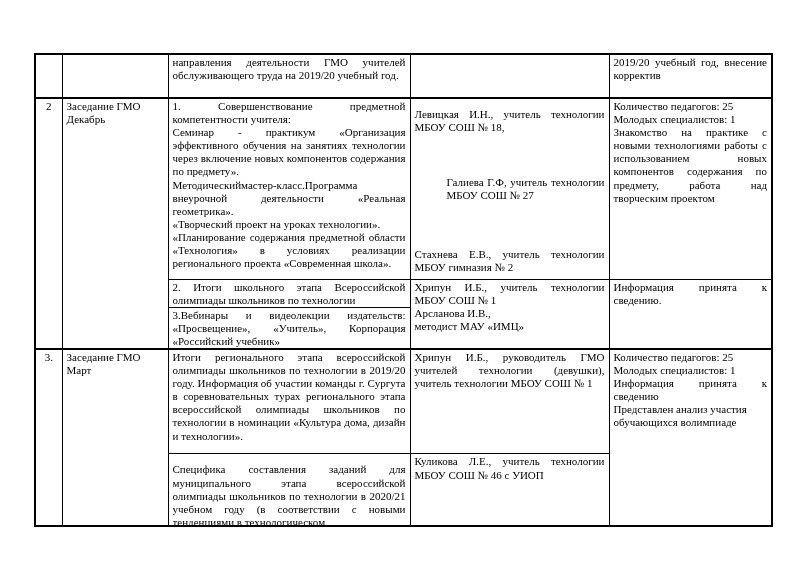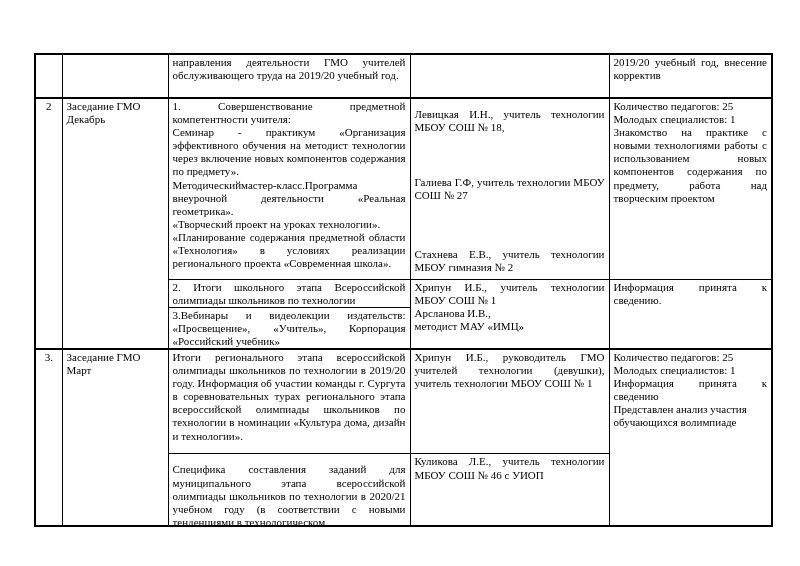--- a/index.html
+++ b/index.html
@@ -35,21 +35,21 @@
   tr.major-top td { border-top: 2px solid #000; }
   p {
     margin: 0;
     font-size: 11px;
     line-height: 13.1px;
     word-spacing: normal;
   }
   .just { text-align: justify; }
   .num-cell { text-align: center; }
   .gap-a { margin-top: 8px; }
-  .gap-b { margin-top: 42px; }
+  .gap-b { margin-top: 42px; margin-left: 32px; }
   .gap-c { margin-top: 46px; }
   .clip { height: 62px; overflow: hidden; margin-top: 8px; }
   col.c1 { width: 27px; }
   col.c2 { width: 106px; }
   col.c3 { width: 242px; }
   col.c4 { width: 199px; }
   col.c5 { width: 163px; }
   tr.r1  { height: 44px; }
   tr.r2a { height: 181px; }
   tr.r2b { height: 27px; }
@@ -86,21 +86,21 @@
     <tr class="r2a major-top">
       <td class="num-cell" rowspan="3">
         <p>2</p>
       </td>
       <td rowspan="3">
         <p>Заседание ГМО</p>
         <p>Декабрь</p>
       </td>
       <td>
         <p class="just">1. Совершенствование предметной компетентности учителя:</p>
-        <p class="just">Семинар - практикум «Организация эффективного обучения на методист технологии через включение новых компонентов содержания по предмету».</p>
+        <p class="just">Семинар - практикум «Организация эффективного обучения на занятиях технологии через включение новых компонентов содержания по предмету».</p>
         <p class="just">Методическиймастер-класс.Программа внеурочной деятельности «Реальная геометрика».</p>
         <p class="just">«Творческий проект на уроках технологии».</p>
         <p class="just">«Планирование содержания предметной области «Технология» в условиях реализации регионального проекта «Современная школа».</p>
       </td>
       <td>
         <p class="just gap-a">Левицкая И.Н., учитель технологии МБОУ СОШ № 18,</p>
         <p class="just gap-b">Галиева Г.Ф, учитель технологии МБОУ СОШ № 27</p>
         <p class="just gap-c">Стахнева Е.В., учитель технологии МБОУ гимназия № 2</p>
       </td>
       <td>

